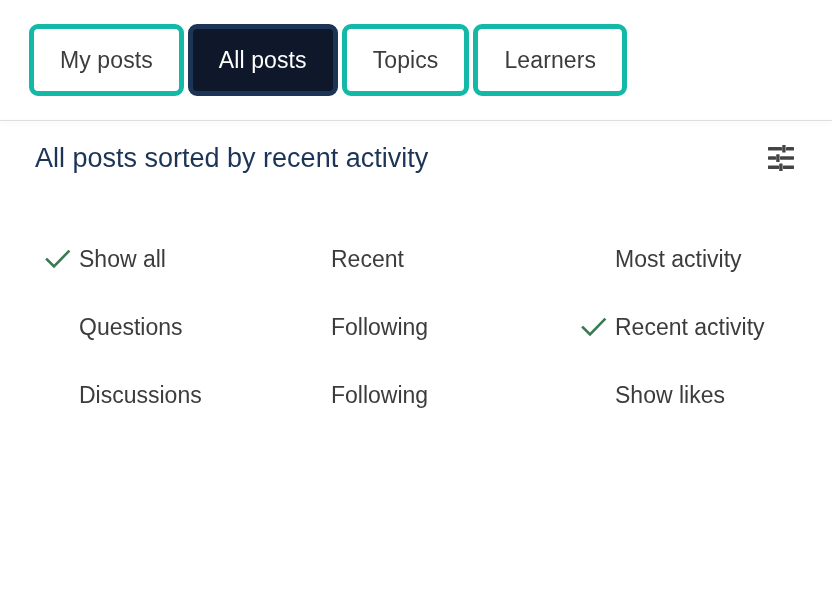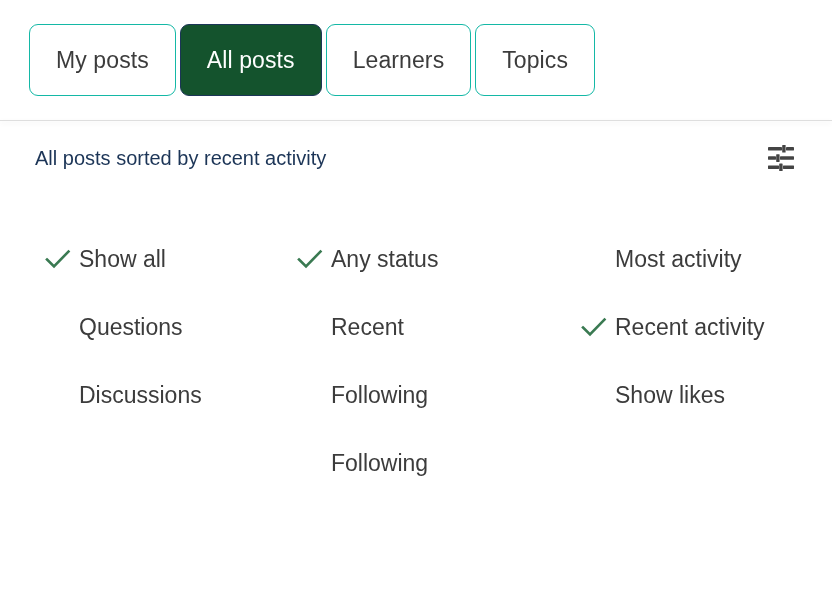--- a/index.html
+++ b/index.html
@@ -30,32 +30,32 @@
     padding-top: 24px;
   }
   .tab {
     height: 72px;
     box-sizing: border-box;
     display: flex;
     align-items: center;
     justify-content: center;
     padding: 0 26px;
     border-radius: 9px;
-    border: 1px solid #14b8a6;
+    border: 5px solid #14b8a6;
     background: #ffffff;
     color: #3c3c3c;
     font-size: 23px;
     line-height: 1;
     letter-spacing: 0.1px;
     cursor: pointer;
     user-select: none;
     white-space: nowrap;
   }
   .tab.active {
-    background: #14532d;
+    background: #0f172a;
     border-color: #1c3557;
     color: #ffffff;
   }
   .tabbar-divider {
     position: absolute;
     left: 0;
     right: 0;
     bottom: 0;
     height: 1px;
     background: #dedede;
@@ -65,21 +65,21 @@
   
   .panel-header {
     display: flex;
     align-items: center;
     justify-content: space-between;
     padding: 0 31px 0 35px;
     height: 74px;
   }
   .panel-title {
     color: #1c3557;
-    font-size: 20px;
+    font-size: 27px;
     line-height: 1;
     white-space: nowrap;
   }
   .filter-toggle {
     width: 40px;
     height: 40px;
     display: flex;
     align-items: center;
     justify-content: center;
     cursor: pointer;
@@ -132,24 +132,24 @@
 
 <div class="tabbar-wrap">
   <div class="tabbar" id="tabbar">
       <div class="tab">
         <span>My posts</span>
       </div>
       <div class="tab active">
         <span>All posts</span>
       </div>
       <div class="tab">
+        <span>Topics</span>
+      </div>
+      <div class="tab">
         <span>Learners</span>
-      </div>
-      <div class="tab">
-        <span>Topics</span>
       </div>
     </div>
   <div class="tabbar-divider"></div>
 </div>
 
 <div class="panel-header">
   <div class="panel-title">All posts sorted by recent activity</div>
   <button class="filter-toggle">
     <svg width="28" height="26" viewBox="0 0 28 26" aria-hidden="true">
       <g fill="#444444">
@@ -191,67 +191,59 @@
         <span class="check-slot empty">
           <svg width="26" height="22" viewBox="0 0 26 22" aria-hidden="true">
             <path d="M2 11.5 L9 18.5 L23.5 3.5" fill="none" stroke="#3a7a52" stroke-width="2.6" stroke-linecap="square" stroke-linejoin="miter"></path>
           </svg>
         </span>
         <span class="option-label">Discussions</span>
       </div>
     </div>
     <div class="filter-col col-1">
       <div class="filter-option">
+        <span class="check-slot empty">
+          <svg width="26" height="22" viewBox="0 0 26 22" aria-hidden="true">
+            <path d="M2 11.5 L9 18.5 L23.5 3.5" fill="none" stroke="#3a7a52" stroke-width="2.6" stroke-linecap="square" stroke-linejoin="miter"></path>
+          </svg>
+        </span>
+        <span class="option-label">Recent</span>
+      </div>
+      <div class="filter-option">
+        <span class="check-slot empty">
+          <svg width="26" height="22" viewBox="0 0 26 22" aria-hidden="true">
+            <path d="M2 11.5 L9 18.5 L23.5 3.5" fill="none" stroke="#3a7a52" stroke-width="2.6" stroke-linecap="square" stroke-linejoin="miter"></path>
+          </svg>
+        </span>
+        <span class="option-label">Following</span>
+      </div>
+      <div class="filter-option">
+        <span class="check-slot empty">
+          <svg width="26" height="22" viewBox="0 0 26 22" aria-hidden="true">
+            <path d="M2 11.5 L9 18.5 L23.5 3.5" fill="none" stroke="#3a7a52" stroke-width="2.6" stroke-linecap="square" stroke-linejoin="miter"></path>
+          </svg>
+        </span>
+        <span class="option-label">Following</span>
+      </div>
+    </div>
+    <div class="filter-col col-2">
+      <div class="filter-option">
+        <span class="check-slot empty">
+          <svg width="26" height="22" viewBox="0 0 26 22" aria-hidden="true">
+            <path d="M2 11.5 L9 18.5 L23.5 3.5" fill="none" stroke="#3a7a52" stroke-width="2.6" stroke-linecap="square" stroke-linejoin="miter"></path>
+          </svg>
+        </span>
+        <span class="option-label">Most activity</span>
+      </div>
+      <div class="filter-option">
         <span class="check-slot">
           <svg width="26" height="22" viewBox="0 0 26 22" aria-hidden="true">
             <path d="M2 11.5 L9 18.5 L23.5 3.5" fill="none" stroke="#3a7a52" stroke-width="2.6" stroke-linecap="square" stroke-linejoin="miter"></path>
           </svg>
         </span>
-        <span class="option-label">Any status</span>
-      </div>
-      <div class="filter-option">
-        <span class="check-slot empty">
-          <svg width="26" height="22" viewBox="0 0 26 22" aria-hidden="true">
-            <path d="M2 11.5 L9 18.5 L23.5 3.5" fill="none" stroke="#3a7a52" stroke-width="2.6" stroke-linecap="square" stroke-linejoin="miter"></path>
-          </svg>
-        </span>
-        <span class="option-label">Recent</span>
-      </div>
-      <div class="filter-option">
-        <span class="check-slot empty">
-          <svg width="26" height="22" viewBox="0 0 26 22" aria-hidden="true">
-            <path d="M2 11.5 L9 18.5 L23.5 3.5" fill="none" stroke="#3a7a52" stroke-width="2.6" stroke-linecap="square" stroke-linejoin="miter"></path>
-          </svg>
-        </span>
-        <span class="option-label">Following</span>
-      </div>
-      <div class="filter-option">
-        <span class="check-slot empty">
-          <svg width="26" height="22" viewBox="0 0 26 22" aria-hidden="true">
-            <path d="M2 11.5 L9 18.5 L23.5 3.5" fill="none" stroke="#3a7a52" stroke-width="2.6" stroke-linecap="square" stroke-linejoin="miter"></path>
-          </svg>
-        </span>
-        <span class="option-label">Following</span>
-      </div>
-    </div>
-    <div class="filter-col col-2">
-      <div class="filter-option">
-        <span class="check-slot empty">
-          <svg width="26" height="22" viewBox="0 0 26 22" aria-hidden="true">
-            <path d="M2 11.5 L9 18.5 L23.5 3.5" fill="none" stroke="#3a7a52" stroke-width="2.6" stroke-linecap="square" stroke-linejoin="miter"></path>
-          </svg>
-        </span>
-        <span class="option-label">Most activity</span>
-      </div>
-      <div class="filter-option">
-        <span class="check-slot">
-          <svg width="26" height="22" viewBox="0 0 26 22" aria-hidden="true">
-            <path d="M2 11.5 L9 18.5 L23.5 3.5" fill="none" stroke="#3a7a52" stroke-width="2.6" stroke-linecap="square" stroke-linejoin="miter"></path>
-          </svg>
-        </span>
         <span class="option-label">Recent activity</span>
       </div>
       <div class="filter-option">
         <span class="check-slot empty">
           <svg width="26" height="22" viewBox="0 0 26 22" aria-hidden="true">
             <path d="M2 11.5 L9 18.5 L23.5 3.5" fill="none" stroke="#3a7a52" stroke-width="2.6" stroke-linecap="square" stroke-linejoin="miter"></path>
           </svg>
         </span>
         <span class="option-label">Show likes</span>
       </div>

